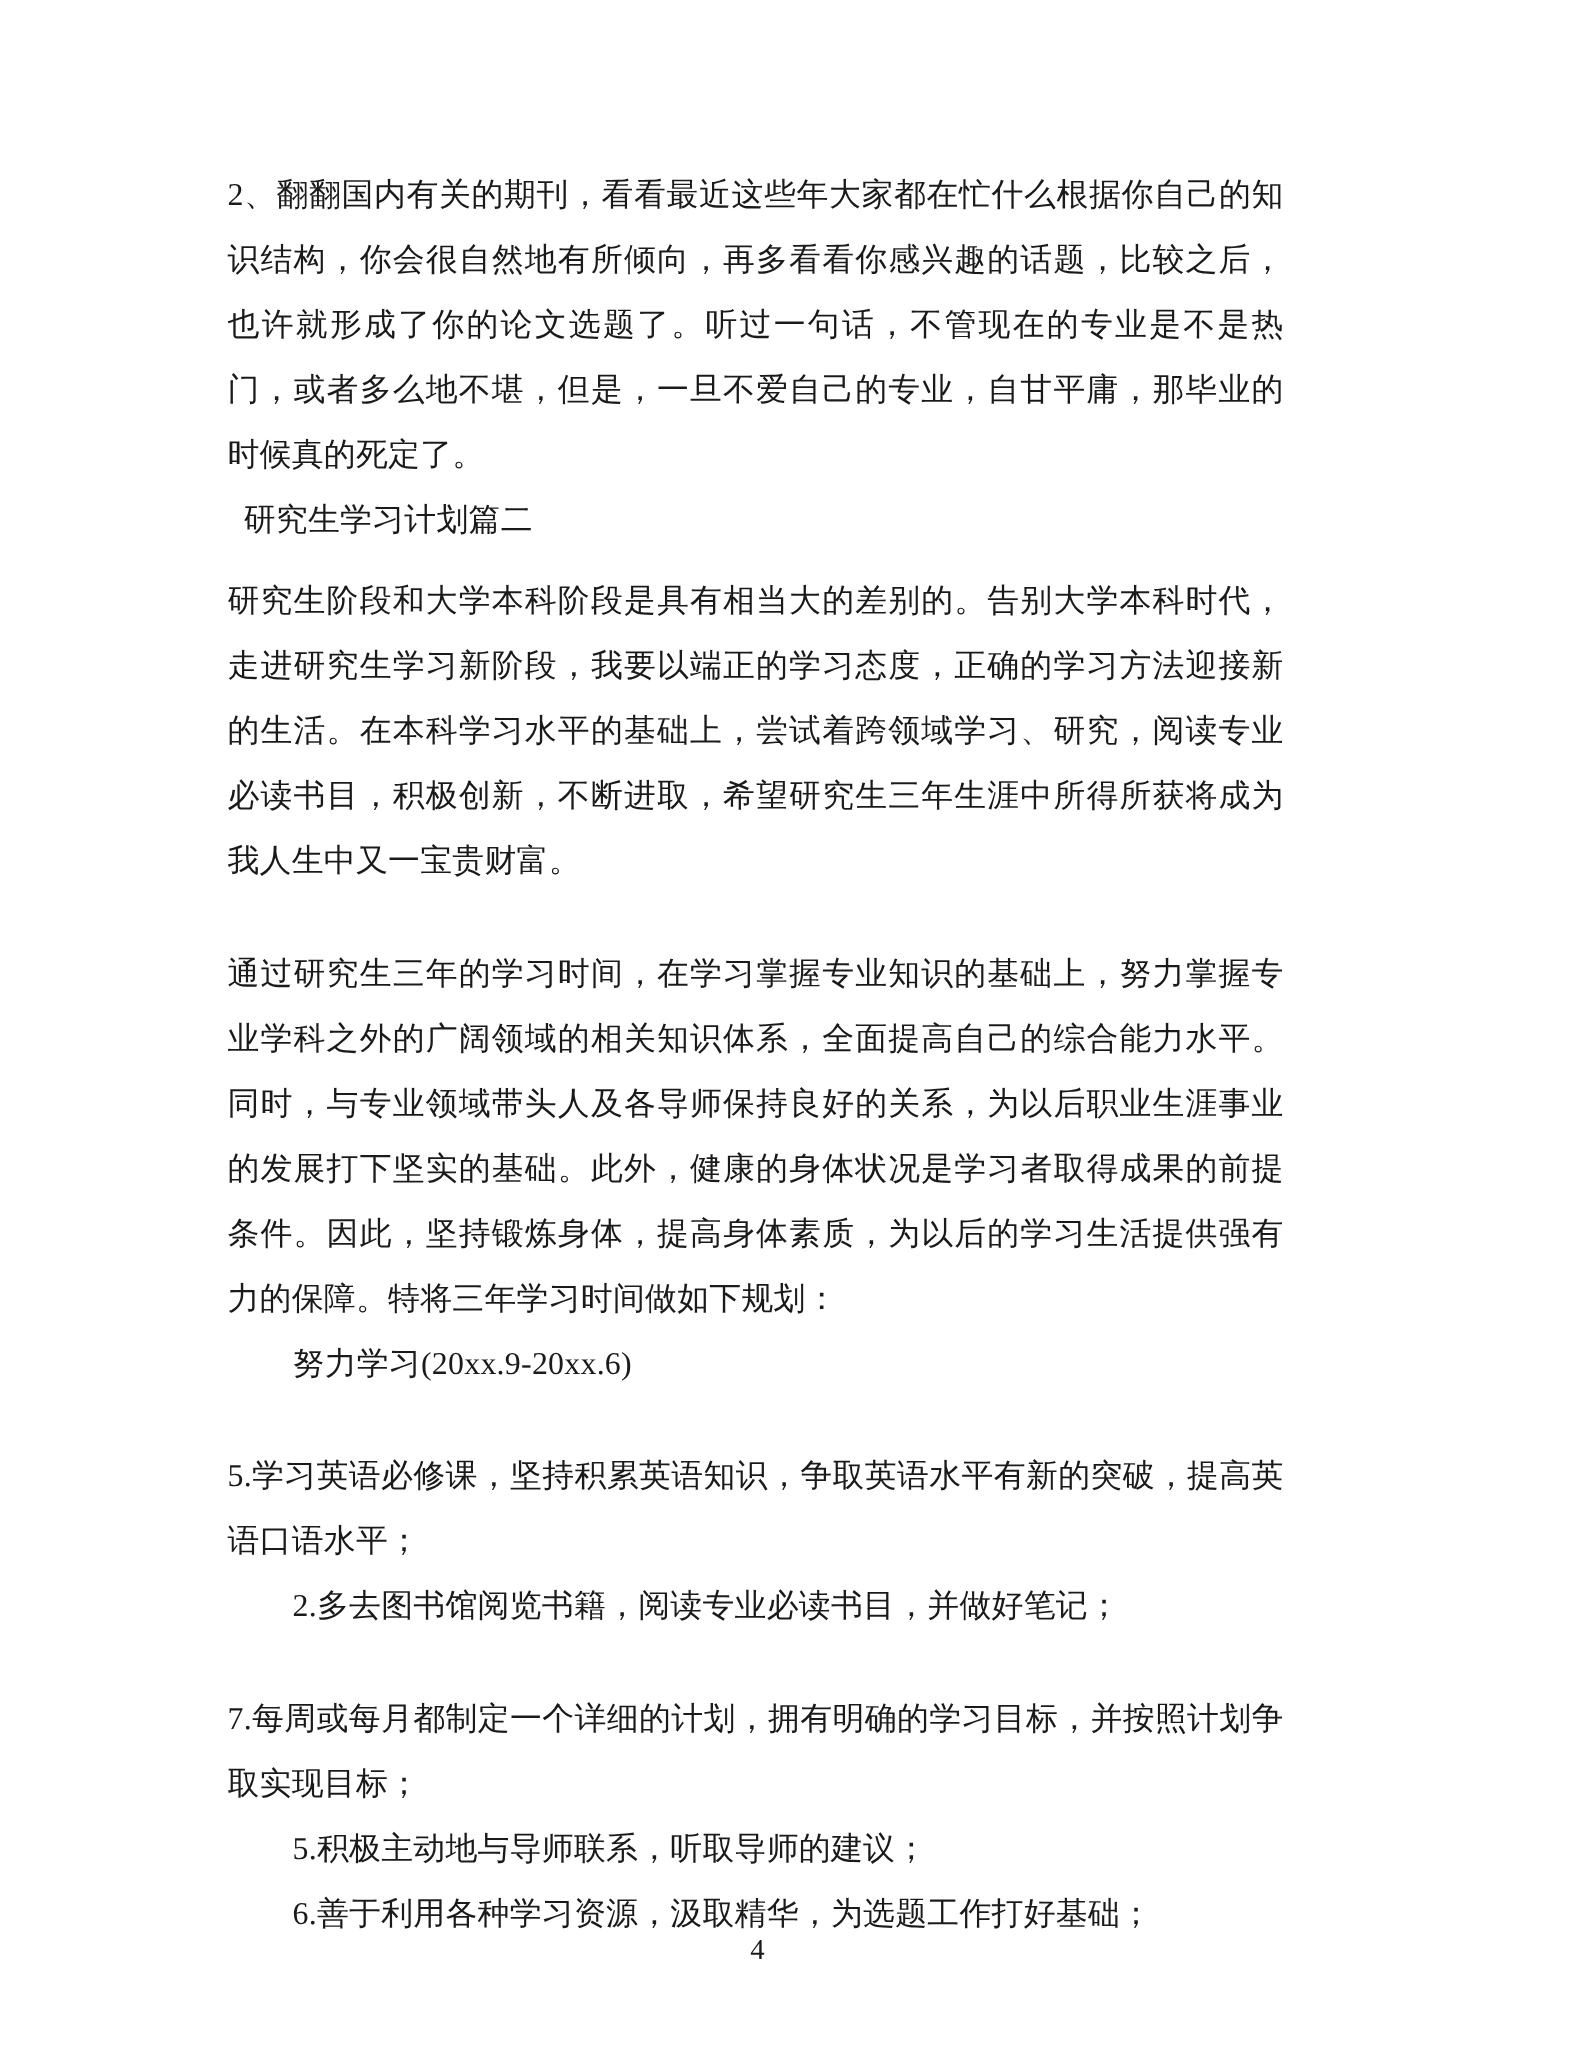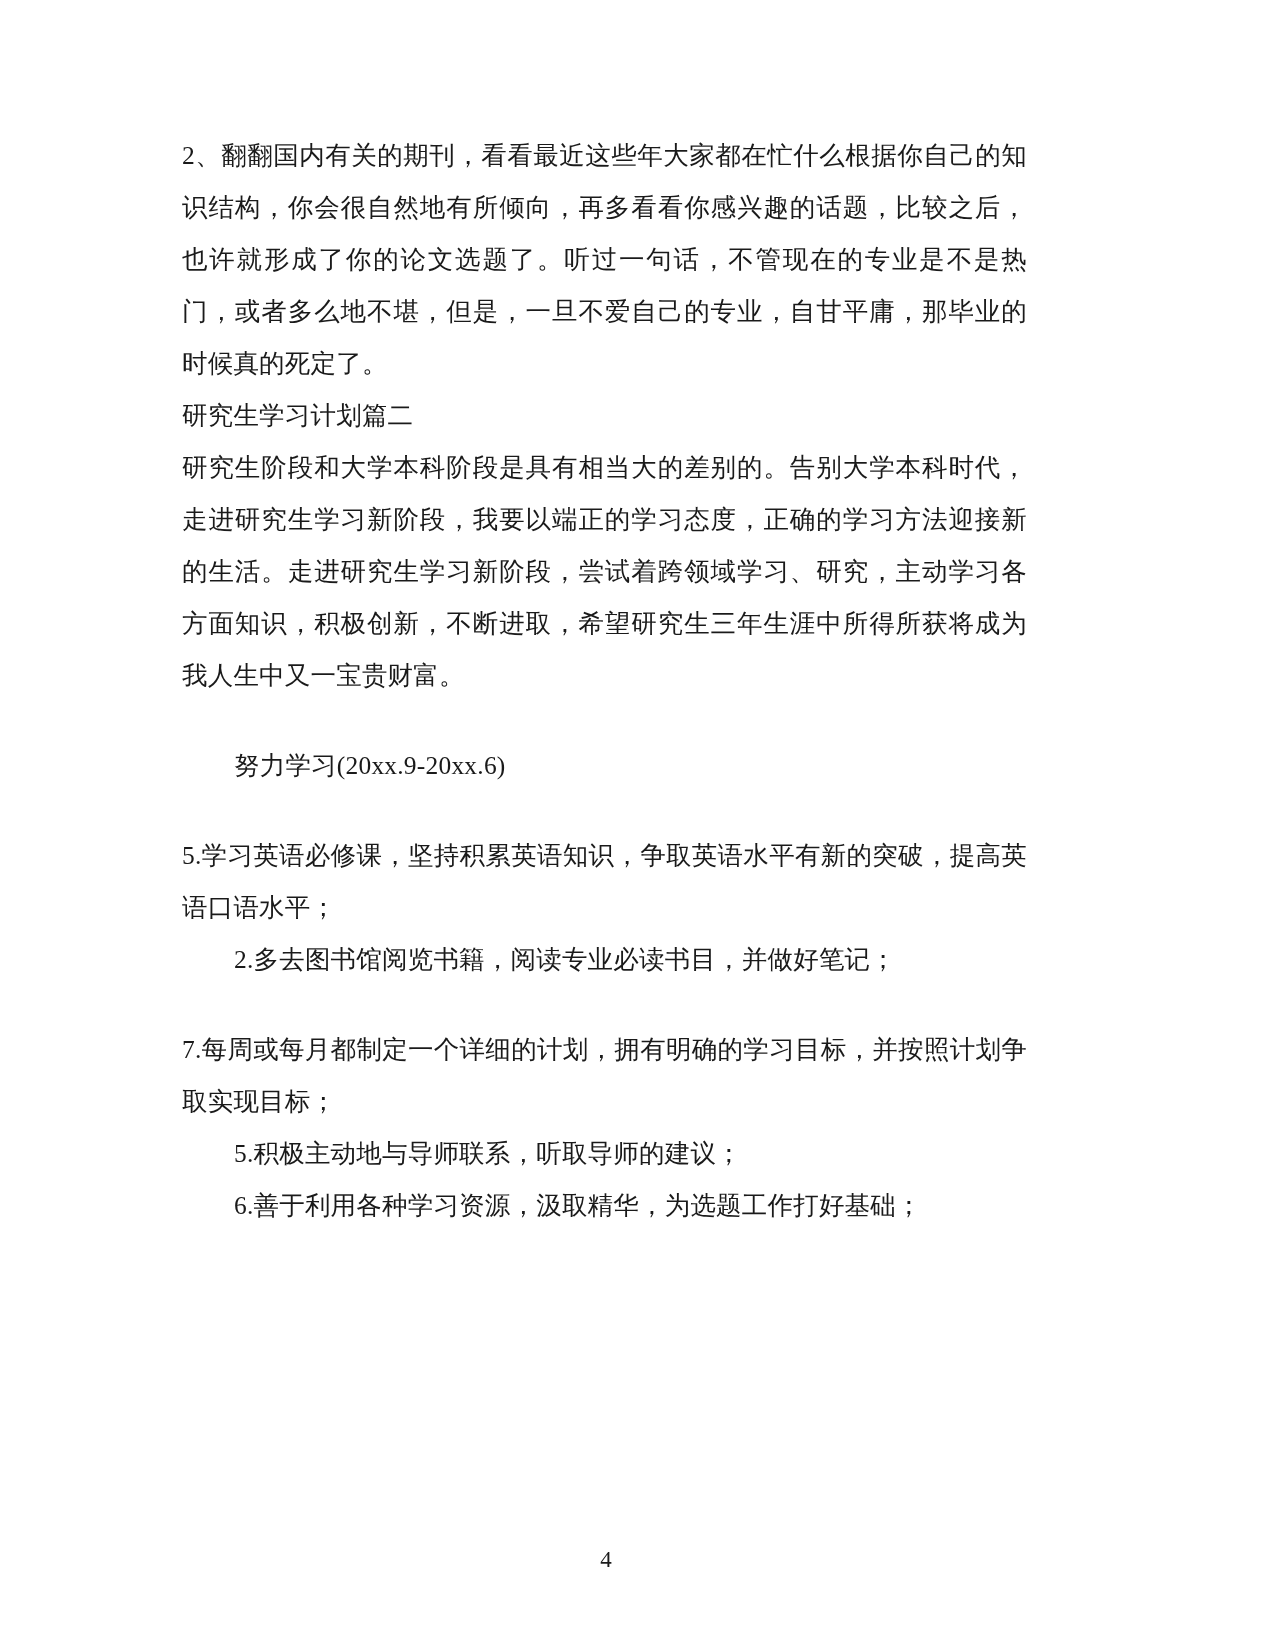--- a/index.html
+++ b/index.html
@@ -32,21 +32,21 @@
   .para {
     margin: 0;
     text-indent: 0;
   }
   .para + .para {
     margin-top: 0;
   }
   .gap-medium { height: 38px; }
   .indent-1 { text-indent: 52px; }
   .heading-line {
-    margin: 0;
+    margin: 13px;
   }
   .page-number {
     position: absolute;
     left: 0;
     right: 0;
     bottom: 78px;
     text-align: center;
     font-size: 23px;
     font-family: "Liberation Serif", "DejaVu Serif", serif;
     color: #1a1a1a;
@@ -55,24 +55,25 @@
 </head>
 <body>
 
 <div class="page">
   <div class="doc-body">
 
     <p class="para">2、翻翻国内有关的期刊，看看最近这些年大家都在忙什么根据你自己的知识结构，你会很自然地有所倾向，再多看看你感兴趣的话题，比较之后，也许就形成了你的论文选题了。听过一句话，不管现在的专业是不是热门，或者多么地不堪，但是，一旦不爱自己的专业，自甘平庸，那毕业的时候真的死定了。</p>
 
     <p class="para heading-line">研究生学习计划篇二</p>
 
-    <p class="para">研究生阶段和大学本科阶段是具有相当大的差别的。告别大学本科时代，走进研究生学习新阶段，我要以端正的学习态度，正确的学习方法迎接新的生活。走进研究生学习新阶段，尝试着跨领域学习、研究，主动学习各方面知识，积极创新，不断进取，希望研究生三年生涯中所得所获将成为我人生中又一宝贵财富。</p>
+    <p class="para">研究生阶段和大学本科阶段是具有相当大的差别的。告别大学本科时代，走进研究生学习新阶段，我要以端正的学习态度，正确的学习方法迎接新的生活。在本科学习水平的基础上，尝试着跨领域学习、研究，阅读专业必读书目，积极创新，不断进取，希望研究生三年生涯中所得所获将成为我人生中又一宝贵财富。</p>
 
     <div class="gap-medium"></div>
 
+    <p class="para">通过研究生三年的学习时间，在学习掌握专业知识的基础上，努力掌握专业学科之外的广阔领域的相关知识体系，全面提高自己的综合能力水平。同时，与专业领域带头人及各导师保持良好的关系，为以后职业生涯事业的发展打下坚实的基础。此外，健康的身体状况是学习者取得成果的前提条件。因此，坚持锻炼身体，提高身体素质，为以后的学习生活提供强有力的保障。特将三年学习时间做如下规划：</p>
 
     <p class="para indent-1">努力学习(20xx.9-20xx.6)</p>
 
 
     <div class="gap-medium"></div>
 
     <p class="para">5.学习英语必修课，坚持积累英语知识，争取英语水平有新的突破，提高英语口语水平；</p>
 
     <p class="para indent-1">2.多去图书馆阅览书籍，阅读专业必读书目，并做好笔记；</p>
 

